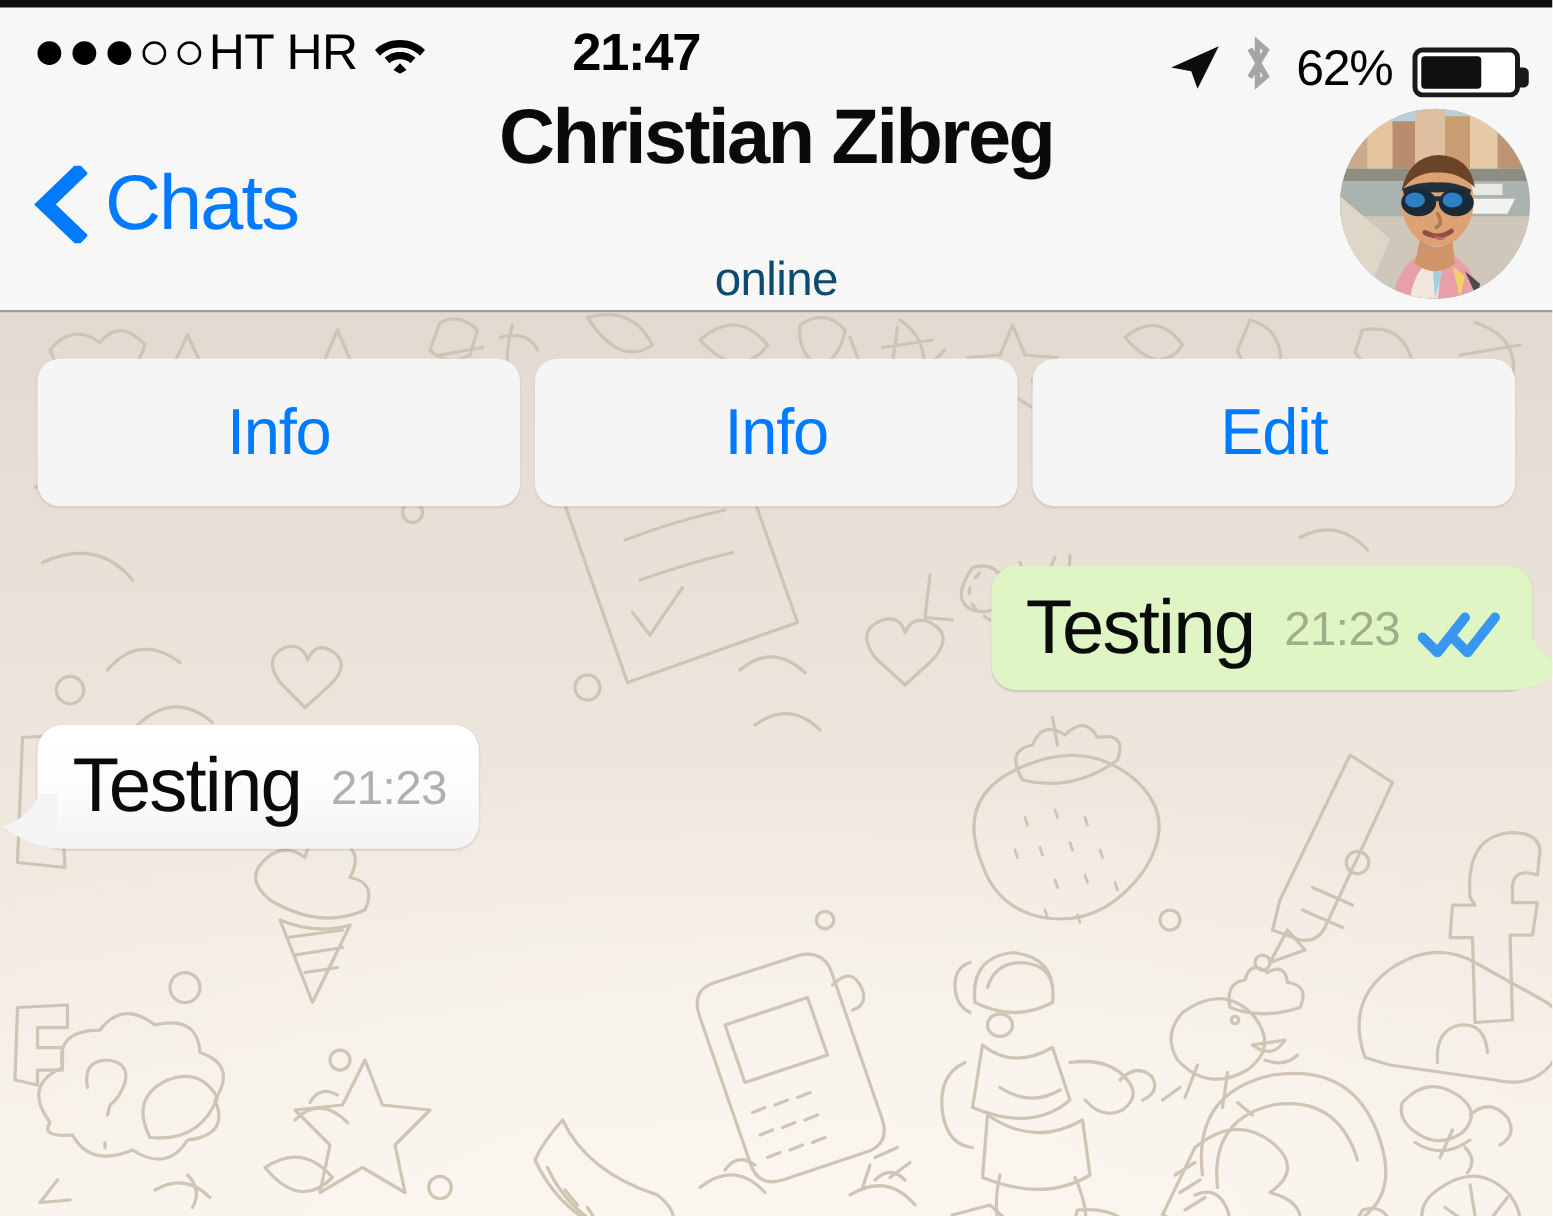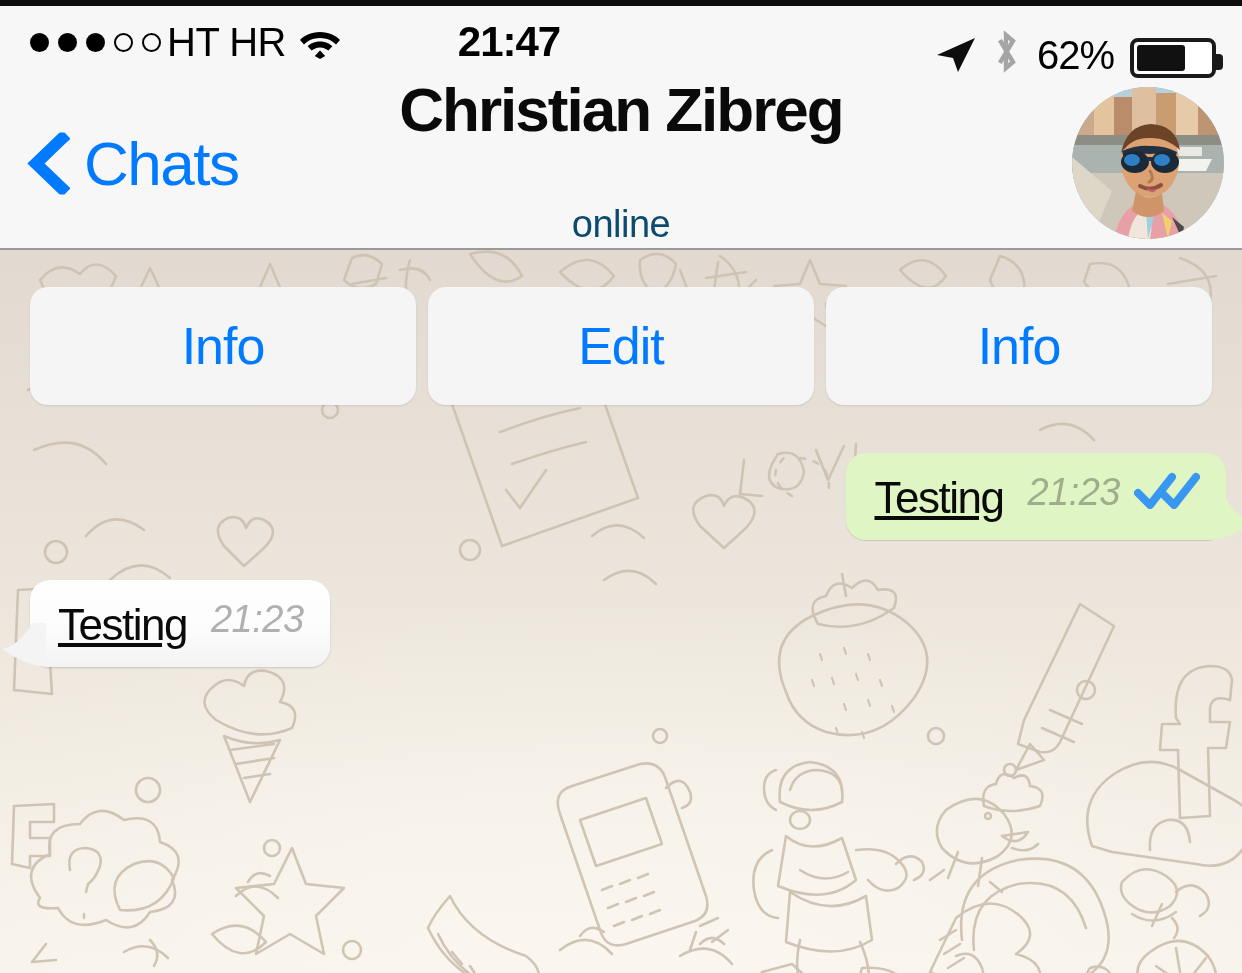--- a/index.html
+++ b/index.html
@@ -114,22 +114,22 @@
     max-width:1000px;
   }
   .bubble.out {
     background:#dff5c4;
     box-shadow:0 1px 1px rgba(0,0,0,0.13);
   }
   .bubble.in {
     background:linear-gradient(180deg,#ffffff 0%, #fcfcfc 55%, #f3f3f3 100%);
     box-shadow:0 1px 2px rgba(0,0,0,0.16);
   }
-  .msg-text { font-size:44px; color:#0a0a0a; letter-spacing:-1.5px; line-height:1;text-decoration:underline; }
-  .meta { display:flex; align-items:flex-start; gap:14px; margin-left:24px; padding-bottom:6px;font-style:italic; }
+  .msg-text { font-size:61px; color:#0a0a0a; letter-spacing:-1.5px; line-height:1; }
+  .meta { display:flex; align-items:flex-end; gap:14px; margin-left:24px; padding-bottom:6px; }
   .time { font-size:38px; letter-spacing:-0.5px; }
   .bubble.out .time { color:#a0ad8c; }
   .bubble.in  .time { color:#b0b0b0; }
   .ticks { width:66px; height:38px; }
 
   .tail { position:absolute; width:46px; height:44px; }
   .tail.right { right:-30px; bottom:0; }
   .tail.left  { left:-30px;  bottom:0; }
 </style>
 </head>
@@ -388,22 +388,22 @@
           <path d="M212 684 q30 -20 54 8 q-26 26 -54 -8z"></path>
           <path d="M236 646 q20 -20 42 2 M248 632 q8 -14 22 -6"></path>
           <path d="M560 700 q28 -22 52 4 M580 686 q10 -14 24 -4"></path>
           <path d="M680 706 q30 -18 52 8 M700 694 q12 -12 24 0"></path>
         </g>
       </svg>
     </div>
 
     <div class="actions">
       <div class="action-btn">Info</div>
+      <div class="action-btn">Info</div>
       <div class="action-btn">Edit</div>
-      <div class="action-btn">Info</div>
     </div>
 
     <div class="row out">
       <div class="bubble out">
         <span class="msg-text">Testing</span>
         <span class="meta">
           <span class="time">21:23</span>
           <span class="ticks">
             <svg viewBox="0 0 66 38" width="66" height="38">
               <path d="M4 22 L16 34 L38 6" fill="none" stroke="#3897f0" stroke-width="8" stroke-linecap="round" stroke-linejoin="round"></path>

